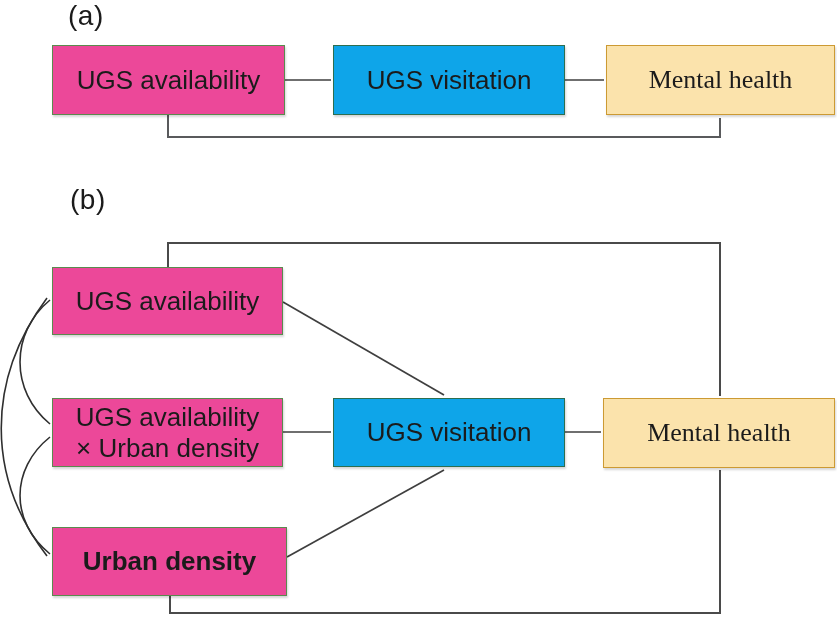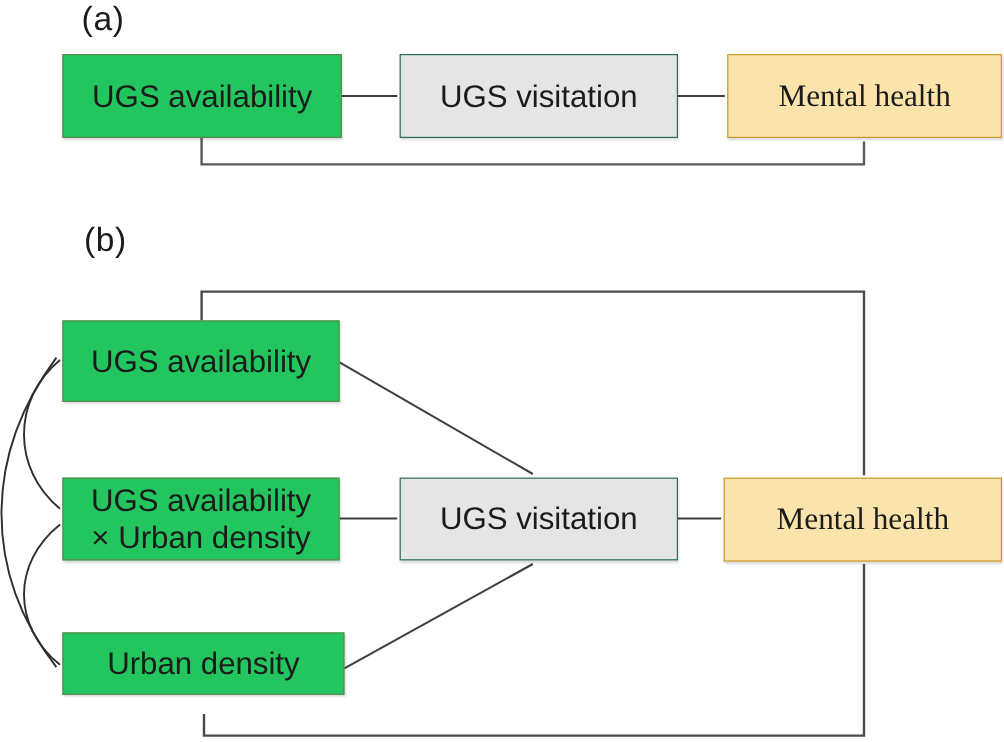--- a/index.html
+++ b/index.html
@@ -10,32 +10,32 @@
   .arrow-layer { position:absolute; left:0; top:0; width:837px; height:618px; }
   .panel-label {
     position:absolute; font-size:28px; color:#1b1b1b; letter-spacing:0.5px;
   }
   .node {
     position:absolute; box-sizing:border-box;
     display:flex; flex-direction:column; align-items:center; justify-content:center;
     text-align:center; font-size:26px; line-height:1.16; color:#1b1b1b;
     box-shadow:1px 2px 2px rgba(0,0,0,0.16);
   }
-  .node.green  { background:#22c55e; border:1.5px solid #5a8a4e; }
-  .node.teal   { background:#e5e5e5; border:1.5px solid #2d6e50; }
+  .node.green  { background:#ec4899; border:1.5px solid #5a8a4e; }
+  .node.teal   { background:#0ea5e9; border:1.5px solid #2d6e50; }
   .node.orange { background:#fbe3ac; border:1.5px solid #cc9a33;font-family:Liberation Serif, serif; }
 
   
   .a1 { left:52px;  top:45px; width:233px; height:70px; }
   .a2 { left:333px; top:45px; width:232px; height:70px; }
   .a3 { left:606px; top:45px; width:229px; height:70px; }
   
   .b1 { left:52px;  top:267px; width:231px; height:68px; }
   .b2 { left:52px;  top:398px; width:231px; height:69px; }
-  .b3 { left:52px;  top:527px; width:235px; height:52px; }
+  .b3 { left:52px;  top:527px; width:235px; height:69px;font-weight:bold; }
   .b4 { left:333px; top:398px; width:232px; height:69px; }
   .b5 { left:603px; top:398px; width:232px; height:70px; }
 
   .lbl-a { left:68px; top:0px; }
   .lbl-b { left:70px; top:184px; }
 
   svg path { fill:none; }
   .edge       { stroke:#3f3f3f; stroke-width:1.7; }
   .edge-route { stroke:#4a4a4a; stroke-width:2; }
   .edge-route-a { stroke:#595a5c; stroke-width:2; }

